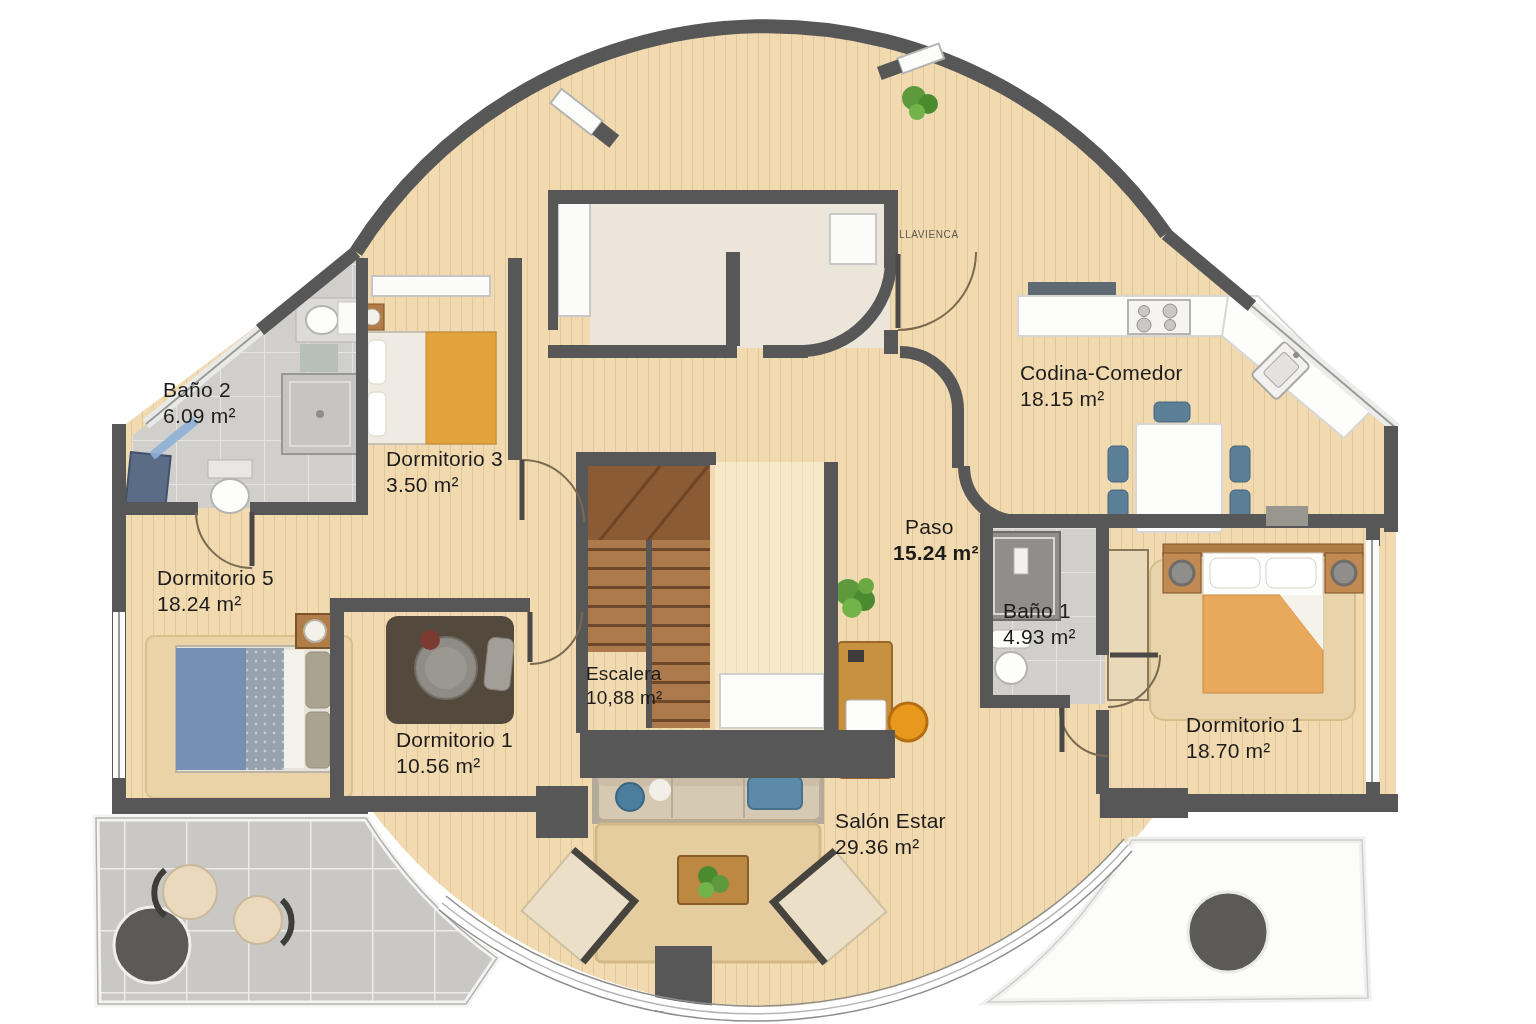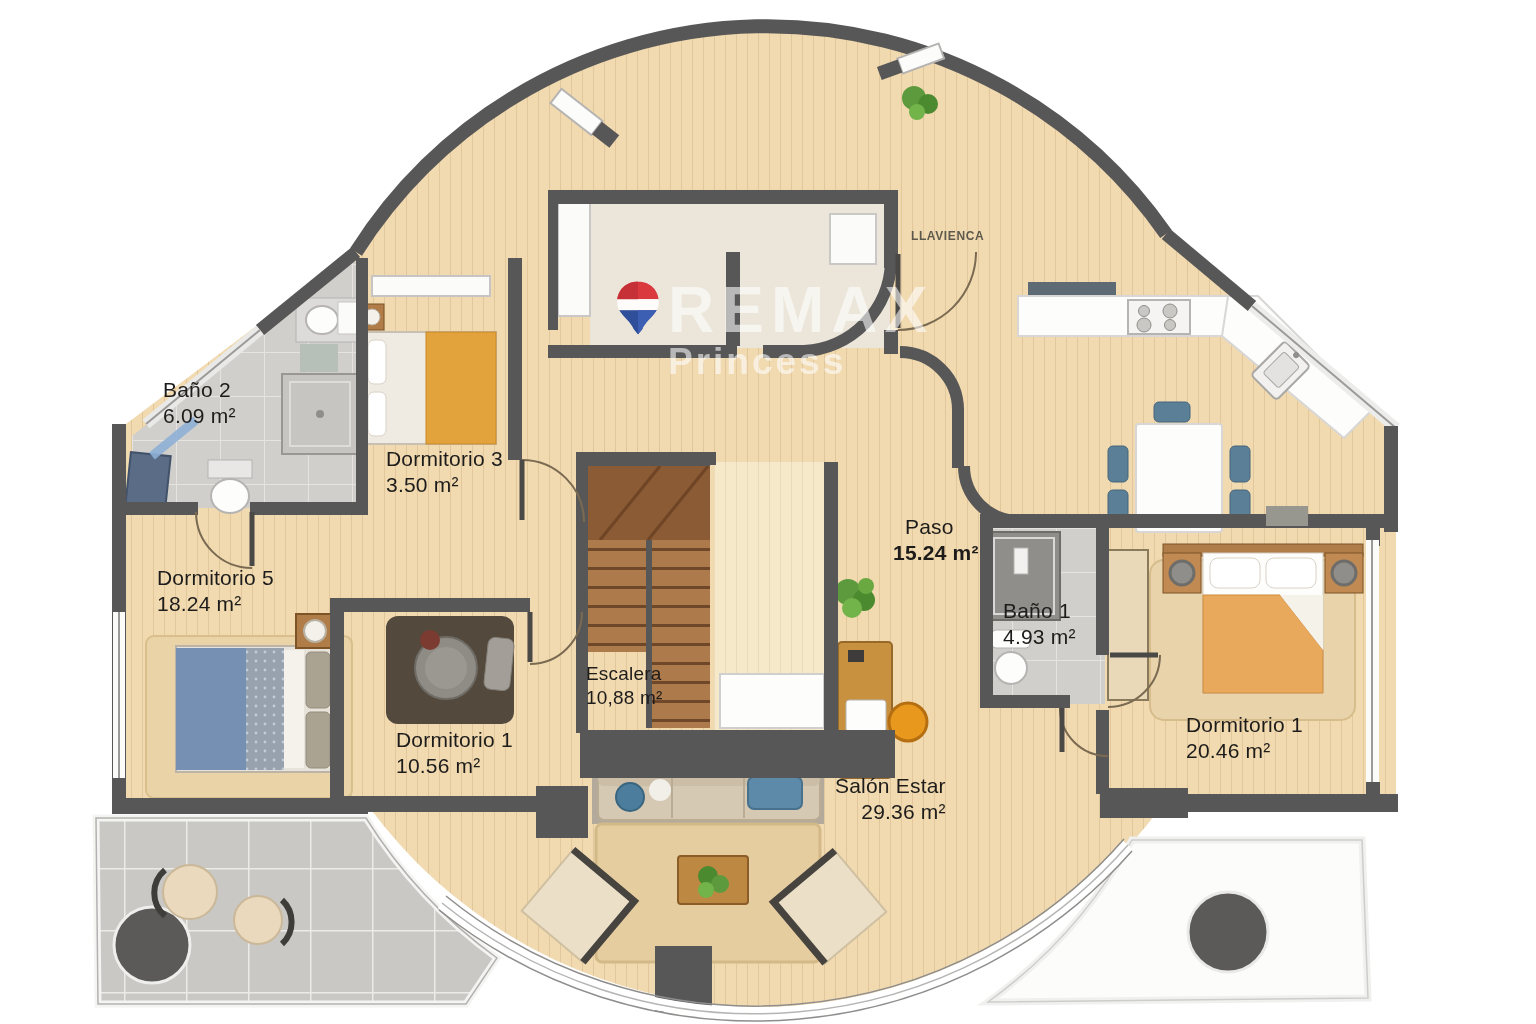--- a/index.html
+++ b/index.html
@@ -6,22 +6,22 @@
   .stage{position:relative;width:1536px;height:1024px;background:#ffffff;overflow:hidden;
          font-family:"Liberation Sans", sans-serif;}
   .plan-svg{position:absolute;left:0;top:0;}
   .room-label{position:absolute;color:#1d1c1b;font-size:21px;line-height:26px;letter-spacing:.2px;white-space:nowrap;}
   .room-label .area{display:block;}
   .watermark{position:absolute;left:616px;top:280px;display:flex;align-items:flex-start;gap:8px;
              color:rgba(255,255,255,.58);pointer-events:none;}
   .watermark .wm-text{display:flex;flex-direction:column;}
   .watermark .wm-brand{font-size:64px;font-weight:bold;letter-spacing:7px;line-height:60px;}
   .watermark .wm-sub{font-size:37px;font-weight:bold;letter-spacing:3px;line-height:40px;margin-top:2px;}
-  .stamp{position:absolute;left:899px;top:229px;font-size:12px;font-weight:bold;color:#3a3936;
-         letter-spacing:.6px;opacity:.8;margin-left:12px;}
+  .stamp{position:absolute;left:899px;top:229px;font-size:10px;font-weight:normal;color:#3a3936;
+         letter-spacing:.6px;opacity:.8;}
 </style>
 </head>
 <body>
 
 <div class="stage">
 <svg class="plan-svg" width="1536" height="1024" viewBox="0 0 1536 1024">
   <defs>
     <pattern id="pWood" width="11" height="11" patternUnits="userSpaceOnUse">
       <rect width="11" height="11" fill="#f1dab0"></rect>
       <line x1="10.5" y1="0" x2="10.5" y2="11" stroke="rgba(146,100,45,.16)" stroke-width="1"></line>
@@ -340,50 +340,36 @@
   <span class="area">18.24 m²</span>
 </div>
 <div class="room-label" style="left:396px;top:727px;">
   <span>Dormitorio 1</span>
   <span class="area">10.56 m²</span>
 </div>
 <div class="room-label" style="left:586px;top:662px;font-size:19px;line-height:24px;">
   <span>Escalera</span>
   <span class="area">10,88 m²</span>
 </div>
+<div class="room-label" style="left:1020px;top:360px;">
+  <span>Codina-Comedor</span>
+  <span class="area">18.15 m²</span>
+</div>
 <div class="room-label" style="left:905px;top:490px;margin-top:24px;">
   <span>Paso</span>
   <span class="area" style="margin-left:-12px;font-weight:bold;">15.24 m²</span>
 </div>
 <div class="room-label" style="left:1003px;top:598px;">
   <span>Baño 1</span>
   <span class="area">4.93 m²</span>
 </div>
 <div class="room-label" style="left:1186px;top:712px;">
   <span>Dormitorio 1</span>
-  <span class="area">20.46 m²</span>
-</div>
-<div class="room-label" style="left:835px;top:773px;text-align:right;">
+  <span class="area">18.70 m²</span>
+</div>
+<div class="room-label" style="left:835px;top:808px;">
   <span>Salón Estar</span>
   <span class="area">29.36 m²</span>
 </div>
 
-<div class="watermark">
-  <svg width="44" height="56" viewBox="0 0 40 50" style="opacity:.9">
-    <g clip-path="url(#balloonClip2)">
-      <clipPath id="balloonClip2">
-            <path d="M20 1 C31 1 39 9 39 20 C39 30 27 36 24 44 L20 49 L16 44 C13 36 1 30 1 20 C1 9 9 1 20 1 Z"></path>
-          </clipPath>
-      <rect x="0" y="0" width="40" height="17" fill="#d9272e"></rect>
-      <rect x="0" y="17" width="40" height="10" fill="#ffffff"></rect>
-      <rect x="0" y="27" width="40" height="23" fill="#1b3f94"></rect>
-      <rect x="0" y="0" width="20" height="17" fill="#c11e26"></rect>
-      <rect x="20" y="27" width="20" height="23" fill="#2a51b0"></rect>
-    </g>
-  </svg>
-  <div class="wm-text">
-    <div class="wm-brand">REMAX</div>
-    <div class="wm-sub">Princess</div>
-  </div>
-</div>
 
 <div class="stamp">LLAVIENCA</div>
 </div>
 
 </body></html>

